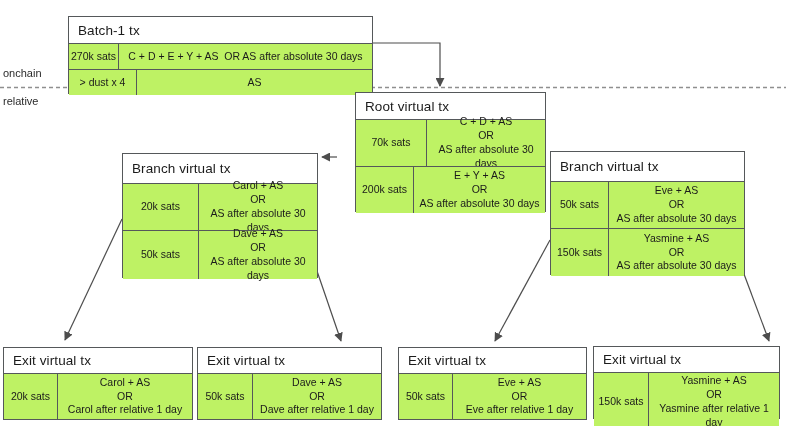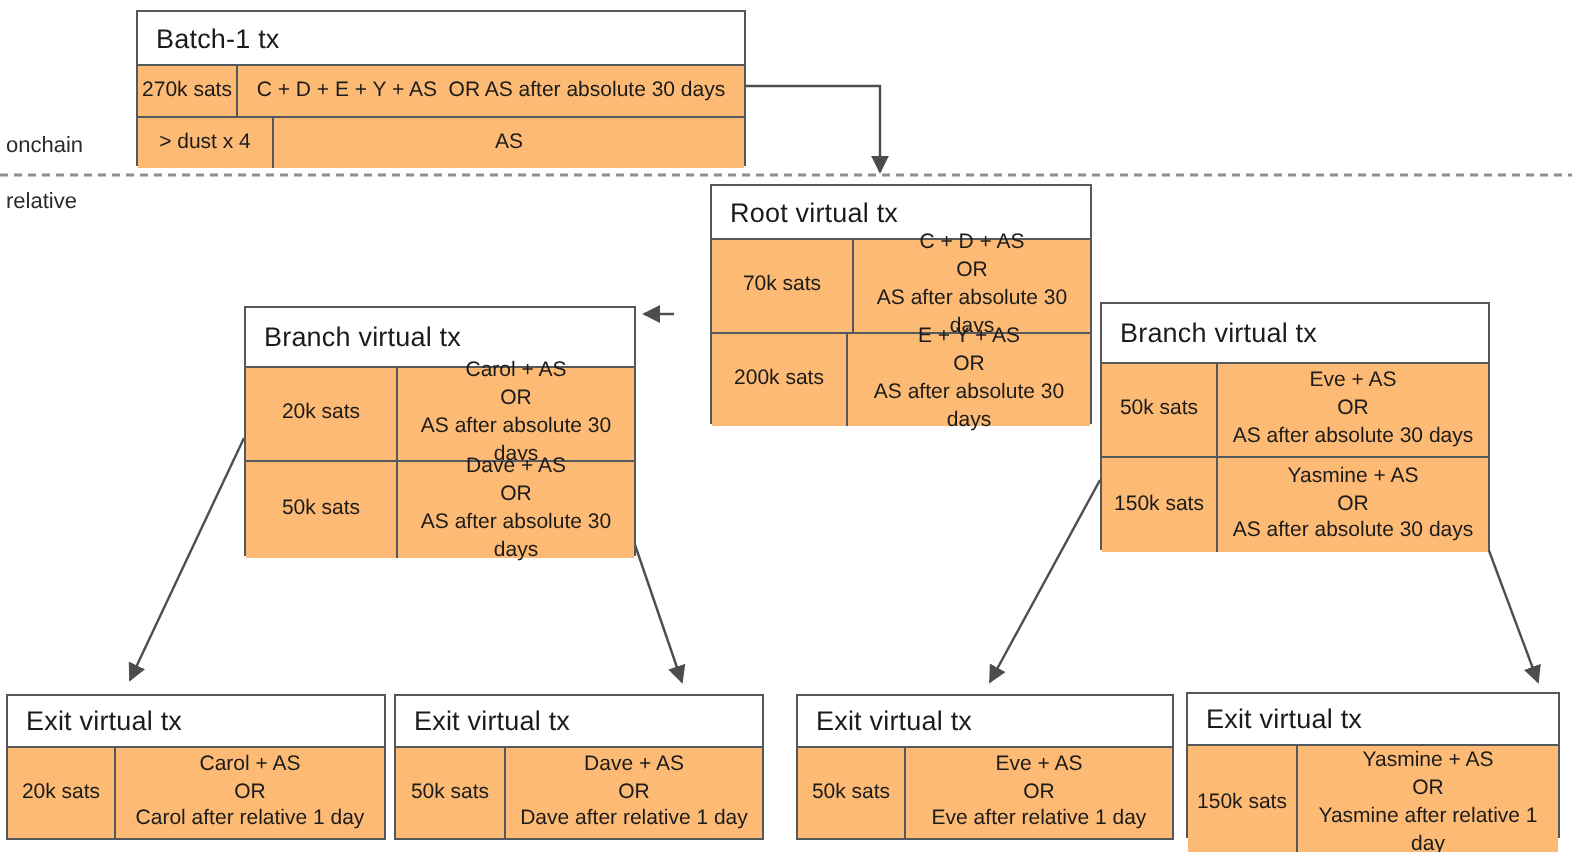--- a/index.html
+++ b/index.html
@@ -2,21 +2,21 @@
 <html><head>
 <meta charset="utf-8">
 <style>
   html,body{margin:0;padding:0;background:#ffffff;}
   body{font-family:"Liberation Sans", sans-serif;color:#1b1b1b;}
   .canvas{position:relative;width:786px;height:426px;background:#ffffff;overflow:hidden;}
   .arrows{position:absolute;left:0;top:0;z-index:0;pointer-events:none;}
   .txbox{position:absolute;z-index:1;background:#ffffff;border:1px solid #55585a;box-sizing:border-box;display:flex;flex-direction:column;}
   .box-title{display:flex;align-items:center;padding-left:9px;font-size:13.5px;letter-spacing:.1px;background:#ffffff;box-sizing:border-box;flex:0 0 auto;}
   .box-row{display:flex;border-top:1px solid #55585a;box-sizing:border-box;flex:0 0 auto;}
-  .cell{display:flex;align-items:center;justify-content:center;text-align:center;font-size:10.5px;line-height:1.32;background:#fdba74;box-sizing:border-box;white-space:pre-wrap;}
+  .cell{display:flex;align-items:center;justify-content:center;text-align:center;font-size:10.5px;line-height:1.32;background:#bef264;box-sizing:border-box;white-space:pre-wrap;}
   .amount{border-right:1px solid #55585a;flex:0 0 auto;}
   .script{flex:1 1 auto;padding:1px 4px;}
   .region-label{position:absolute;z-index:1;font-size:11px;color:#2a2a2a;}
 </style>
 </head>
 <body>
 
 <div class="canvas">
 
   <svg class="arrows" width="786" height="426" viewBox="0 0 786 426">
@@ -31,42 +31,42 @@
     <path d="M527,172 L545,172" fill="none" stroke="#4d4d4d" stroke-width="1.2" marker-end="url(#ah)"></path>
     <path d="M122,219 L65,340" fill="none" stroke="#4d4d4d" stroke-width="1.2" marker-end="url(#ah)"></path>
     <path d="M317,271 L341,341" fill="none" stroke="#4d4d4d" stroke-width="1.2" marker-end="url(#ah)"></path>
     <path d="M550,240 L495,341" fill="none" stroke="#4d4d4d" stroke-width="1.2" marker-end="url(#ah)"></path>
     <path d="M744,274 L769,341" fill="none" stroke="#4d4d4d" stroke-width="1.2" marker-end="url(#ah)"></path>
   </svg>
 
   <div class="region-label" style="left:3px;top:67px;">onchain</div>
   <div class="region-label" style="left:3px;top:95px;">relative</div>
 
-  <div class="txbox" style="left:68px;top:5px;width:305px;height:78px;">
+  <div class="txbox" style="left:68px;top:16px;width:305px;height:78px;">
     <div class="box-title" style="height:26px;">Batch-1 tx</div>
     <div class="box-row" style="height:26px;">
       <div class="cell amount" style="width:50px;">270k sats</div>
       <div class="cell script">C + D + E + Y + AS  OR AS after absolute 30 days</div>
     </div>
     <div class="box-row" style="height:26px;">
       <div class="cell amount" style="width:68px;">&gt; dust x 4</div>
       <div class="cell script">AS</div>
     </div>
   </div>
 
   <div class="txbox" style="left:355px;top:92px;width:191px;height:120px;">
     <div class="box-title" style="height:26px;">Root virtual tx</div>
     <div class="box-row" style="height:47px;">
       <div class="cell amount" style="width:71px;">70k sats</div>
       <div class="cell script">C + D + AS
 OR
 AS after absolute 30 days</div>
     </div>
     <div class="box-row" style="height:47px;">
-      <div class="cell amount" style="width:68px;">200k sats</div>
+      <div class="cell amount" style="width:58px;">200k sats</div>
       <div class="cell script">E + Y + AS
 OR
 AS after absolute 30 days</div>
     </div>
   </div>
 
   <div class="txbox" style="left:122px;top:153px;width:196px;height:125px;">
     <div class="box-title" style="height:29px;">Branch virtual tx</div>
     <div class="box-row" style="height:47px;">
       <div class="cell amount" style="width:76px;">20k sats</div>

